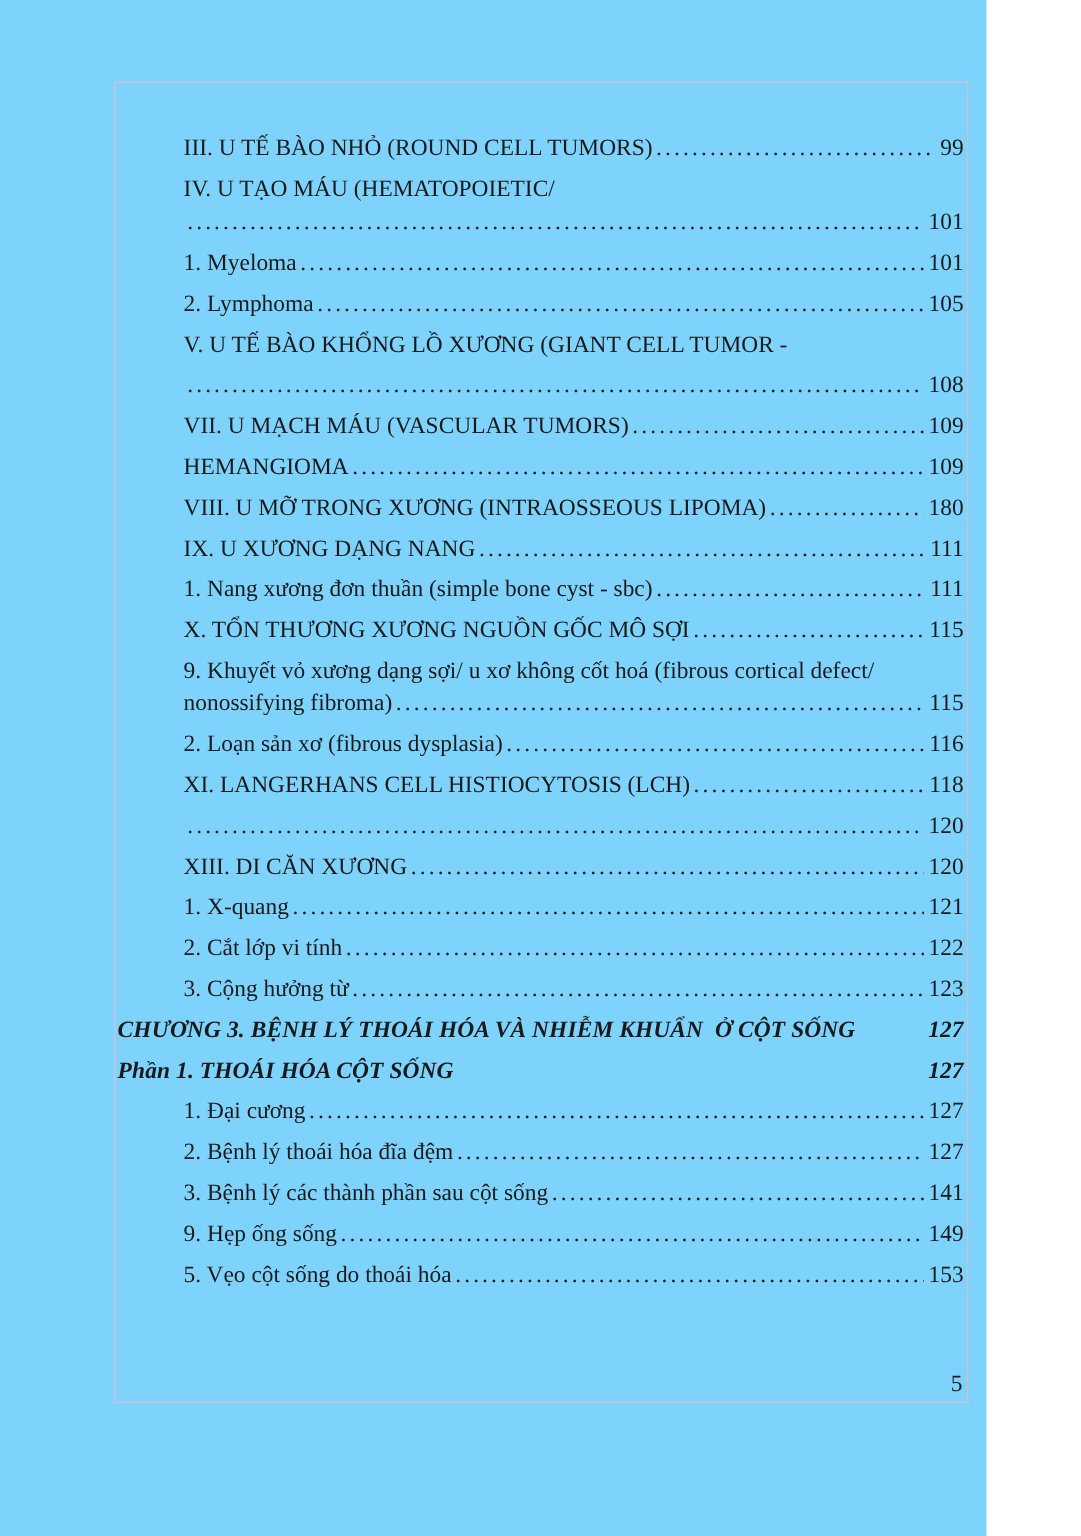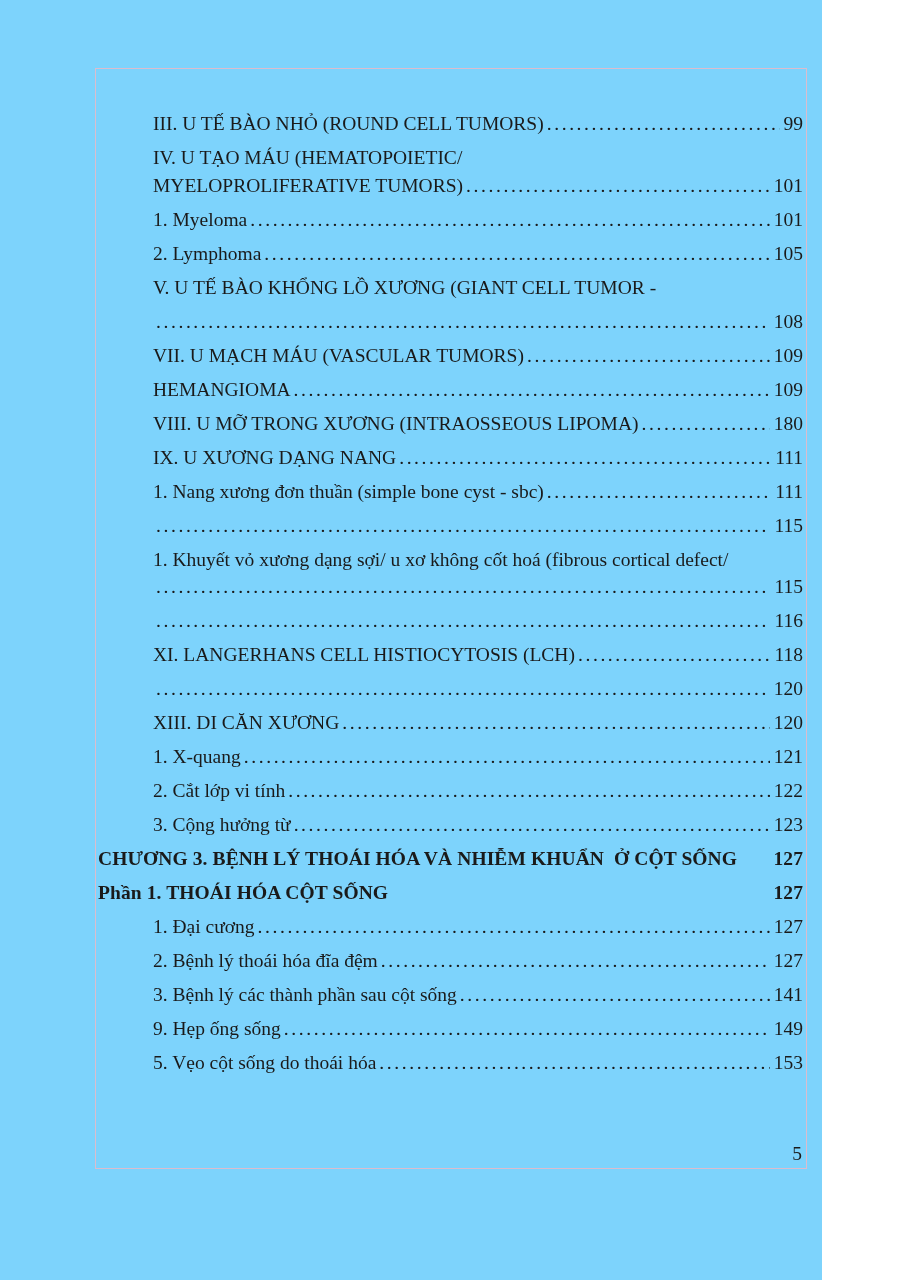--- a/index.html
+++ b/index.html
@@ -29,20 +29,21 @@
     padding: 41px 3px 0 0;
   }
   .entry {
     padding-left: 57px;
     margin-bottom: 6.5px;
   }
   .entry.chapter,
   .entry.part {
     padding-left: 2px;
     font-weight: 700;
+    font-style: italic;
   }
   .entry.chapter .line,
   .entry.part .line {
     letter-spacing: 0.1px;
   }
   .line {
     display: flex;
     align-items: baseline;
     line-height: 27.5px;
     font-size: 19.5px;
@@ -86,21 +87,20 @@
             <span class="txt">III. U TẾ BÀO NHỎ (ROUND CELL TUMORS)</span>
             <span class="leader"></span>
             <span class="pg">99</span>
           </div>
         </div>
         <div class="entry section">
           <div class="line">
             <span class="txt">IV. U TẠO MÁU (HEMATOPOIETIC/</span>
           </div>
           <div class="line">
-            <span class="txt">MYELOPROLIFERATIVE TUMORS)</span>
             <span class="leader"></span>
             <span class="pg">101</span>
           </div>
         </div>
         <div class="entry item">
           <div class="line">
             <span class="txt">1. Myeloma</span>
             <span class="leader"></span>
             <span class="pg">101</span>
           </div>
@@ -153,35 +153,38 @@
         </div>
         <div class="entry item">
           <div class="line">
             <span class="txt">1. Nang xương đơn thuần (simple bone cyst - sbc)</span>
             <span class="leader"></span>
             <span class="pg">111</span>
           </div>
         </div>
         <div class="entry section">
           <div class="line">
+            <span class="txt">X. TỔN THƯƠNG XƯƠNG NGUỒN GỐC MÔ SỢI</span>
             <span class="leader"></span>
             <span class="pg">115</span>
           </div>
         </div>
         <div class="entry item">
           <div class="line">
-            <span class="txt">1. Khuyết vỏ xương dạng sợi/ u xơ không cốt hoá (fibrous cortical defect/</span>
-          </div>
-          <div class="line">
+            <span class="txt">9. Khuyết vỏ xương dạng sợi/ u xơ không cốt hoá (fibrous cortical defect/</span>
+          </div>
+          <div class="line">
+            <span class="txt">nonossifying fibroma)</span>
             <span class="leader"></span>
             <span class="pg">115</span>
           </div>
         </div>
         <div class="entry item">
           <div class="line">
+            <span class="txt">2. Loạn sản xơ (fibrous dysplasia)</span>
             <span class="leader"></span>
             <span class="pg">116</span>
           </div>
         </div>
         <div class="entry section">
           <div class="line">
             <span class="txt">XI. LANGERHANS CELL HISTIOCYTOSIS (LCH)</span>
             <span class="leader"></span>
             <span class="pg">118</span>
           </div>

